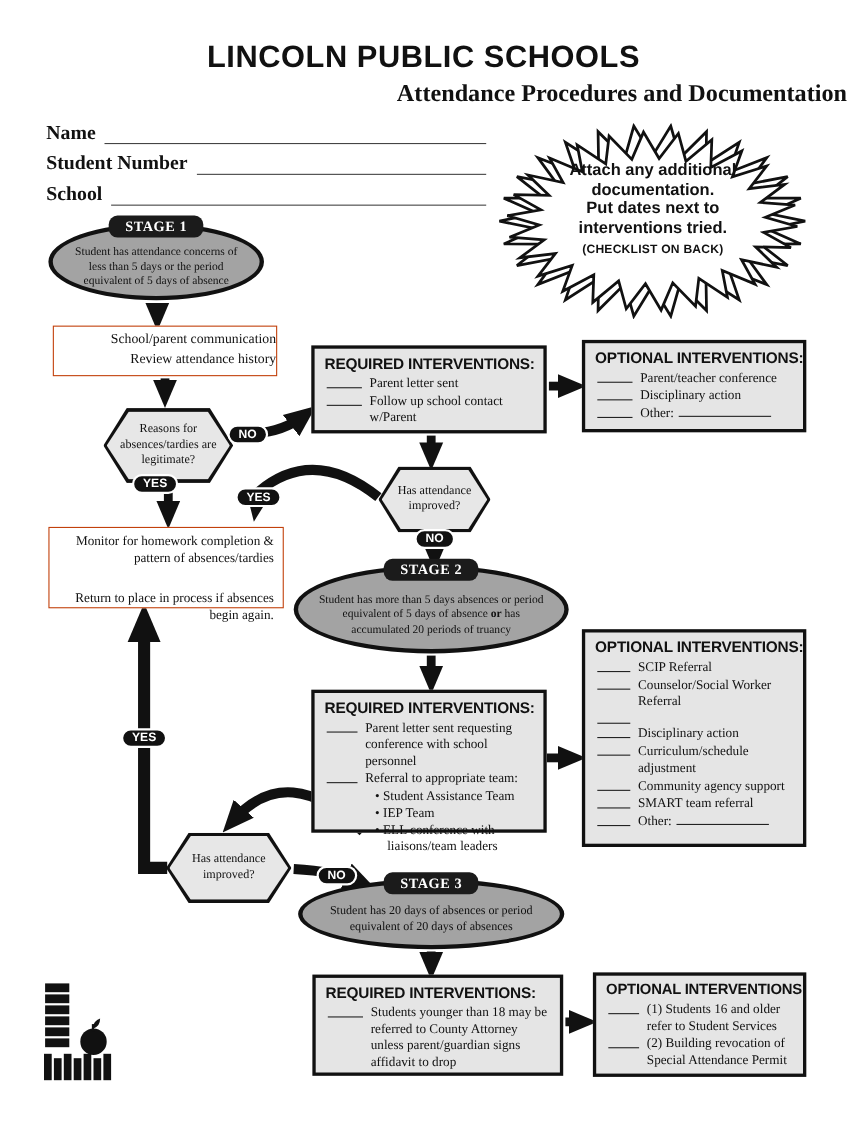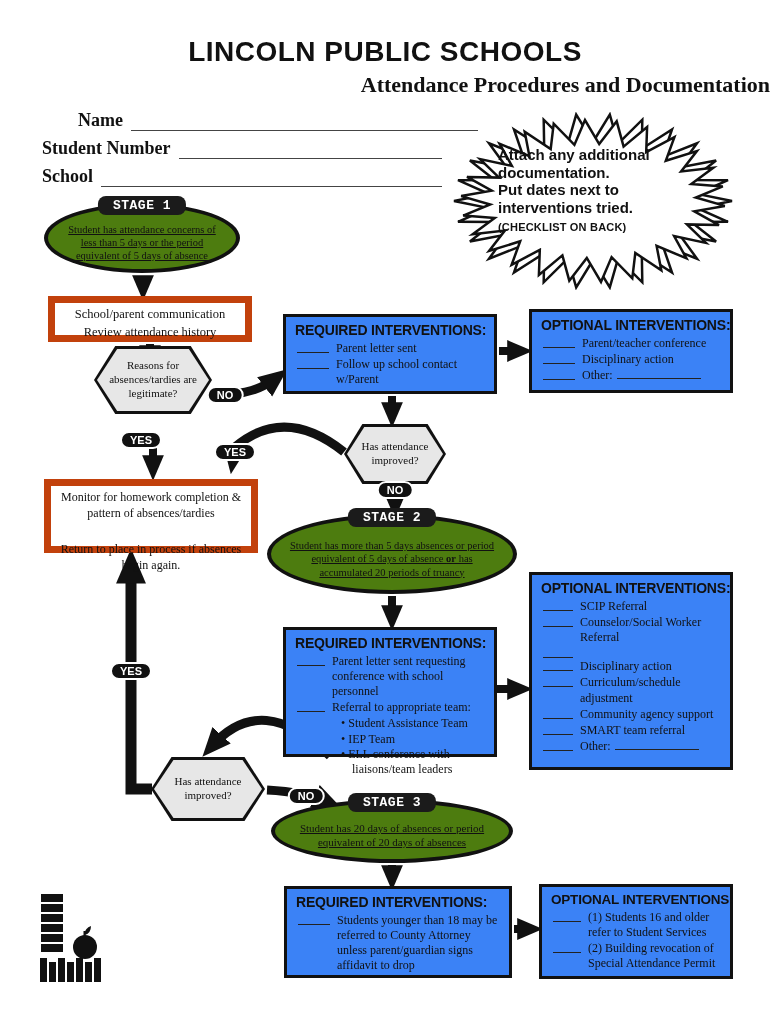--- a/index.html
+++ b/index.html
@@ -13,40 +13,40 @@
   .subtitle{position:absolute;top:72px;left:0;right:0;text-align:right;
             font-weight:bold;font-size:22px;}
 
   
   .form-row{position:absolute;left:42px;width:400px;display:flex;align-items:flex-end;}
   .form-label{font-weight:bold;font-size:18px;white-space:nowrap;}
   .form-line{flex:1;border-bottom:1.5px solid #444;height:19px;margin-left:8px;}
 
   
   .burst-wrap{position:absolute;left:452px;top:112px;width:283px;height:178px;}
-  .burst-text{position:absolute;left:46px;top:34px;width:191px;
+  .burst-text{position:absolute;left:46px;top:34px;width:191px;text-align:center;
               font-family:"Liberation Sans",sans-serif;font-weight:bold;font-size:15px;line-height:1.18;}
   .burst-note{font-size:11px;margin-top:4px;letter-spacing:.2px;}
 
   
-  .ellipse{position:absolute;border:4px solid #111;border-radius:50%;background:#4d7c0f;z-index:2;
-           display:flex;align-items:center;justify-content:flex-end;text-align:center;line-height:1.25;text-decoration:underline;}
+  .ellipse{position:absolute;border:4px solid #111;border-radius:50%;background:#a3a3a3;z-index:2;
+           display:flex;align-items:center;justify-content:flex-end;text-align:center;line-height:1.25;}
   .stage-label{position:absolute;z-index:3;transform:translateX(-50%);background:#1b1b1b;color:#fff;
-               font-family:Liberation Mono, monospace;font-weight:bold;font-size:13px;
+               font-family:Liberation Serif, serif;font-weight:bold;font-size:13px;
                padding:2px 15px;border-radius:8px;letter-spacing:.5px;white-space:nowrap;}
-  .rect-box{position:absolute;border:7px solid #c2410c;background:#fff;z-index:2;
-            text-align:center;font-size:12.5px;line-height:1.4;padding-top:3px;}
+  .rect-box{position:absolute;border:1px solid #c2410c;background:#fff;z-index:2;
+            text-align:right;font-size:12.5px;line-height:1.4;padding-top:3px;}
   .hex{position:absolute;z-index:2;}
   .hex-outer{position:absolute;inset:0;background:#111;
              clip-path:polygon(18% 0,82% 0,100% 50%,82% 100%,18% 100%,0 50%);}
   .hex-inner{position:absolute;inset:3px;background:#e7e7e7;text-align:center;
              clip-path:polygon(18% 0,82% 0,100% 50%,82% 100%,18% 100%,0 50%);
              display:flex;align-items:center;justify-content:center;
              font-size:11px;line-height:1.25;padding:0 10px;}
-  .int-box{position:absolute;border:3px solid #111;background:#3b82f6;z-index:2;padding:5px 6px 4px 9px;}
+  .int-box{position:absolute;border:3px solid #111;background:#e5e5e5;z-index:2;padding:5px 6px 4px 9px;}
   .int-title{font-family:"Liberation Sans",sans-serif;font-weight:bold;font-size:14px;
              letter-spacing:-.2px;margin-bottom:3px;white-space:nowrap;}
   .int-item{display:flex;align-items:flex-start;font-size:12px;line-height:1.26;margin-bottom:1px;}
   .blank{border-bottom:1.4px solid #222;}
   .blank.lead{flex:0 0 32px;height:12px;margin-right:7px;margin-left:2px;}
   .blank.trail{display:inline-block;width:84px;height:10px;margin-left:4px;}
   .int-text{flex:1;}
   .bullet{font-size:12px;line-height:1.26;margin-left:46px;padding-left:11px;text-indent:-11px;}
   .bullet::before{content:"• ";}
   .badge{position:absolute;z-index:4;transform:translate(-50%,-50%);background:#111;color:#fff;
@@ -56,21 +56,21 @@
   .logo{position:absolute;left:38px;top:892px;z-index:2;}
 </style>
 </head>
 <body>
 
 <div class="page">
 
   <div class="title">LINCOLN PUBLIC SCHOOLS</div>
   <div class="subtitle">Attendance Procedures and Documentation</div>
 
-  <div class="form-row" style="top:110px;margin-left:36px;">
+  <div class="form-row" style="top:110px;">
     <span class="form-label">Name</span>
     <span class="form-line"></span>
   </div>
   <div class="form-row" style="top:138px;">
     <span class="form-label">Student Number</span>
     <span class="form-line"></span>
   </div>
   <div class="form-row" style="top:166px;">
     <span class="form-label">School</span>
     <span class="form-line"></span>
@@ -116,21 +116,21 @@
   <div class="ellipse" style="left:44px;top:203px;width:196px;height:70px;padding:14px 12px 5px;font-size:10.5px;">
     <span>Student has attendance concerns of less than 5 days or the period equivalent of 5 days of absence</span>
   </div>
   <div class="stage-label" style="left:142px;top:196px;">STAGE 1</div>
 
   <div class="rect-box" style="left:48px;top:296px;width:204px;height:46px;">
     <div>School/parent communication</div>
     <div>Review attendance history</div>
   </div>
 
-  <div class="hex" style="left:94px;top:346px;width:118px;height:68px;">
+  <div class="hex" style="left:94px;top:371px;width:118px;height:68px;">
     <div class="hex-outer"></div>
     <div class="hex-inner">
       <span>Reasons for absences/tardies are legitimate?</span>
     </div>
   </div>
   <div class="badge" style="left:225px;top:395px;">NO</div>
   <div class="badge" style="left:141px;top:440px;">YES</div>
 
   <div class="int-box" style="left:283px;top:314px;width:214px;height:80px;">
     <div class="int-title">REQUIRED INTERVENTIONS:</div>

